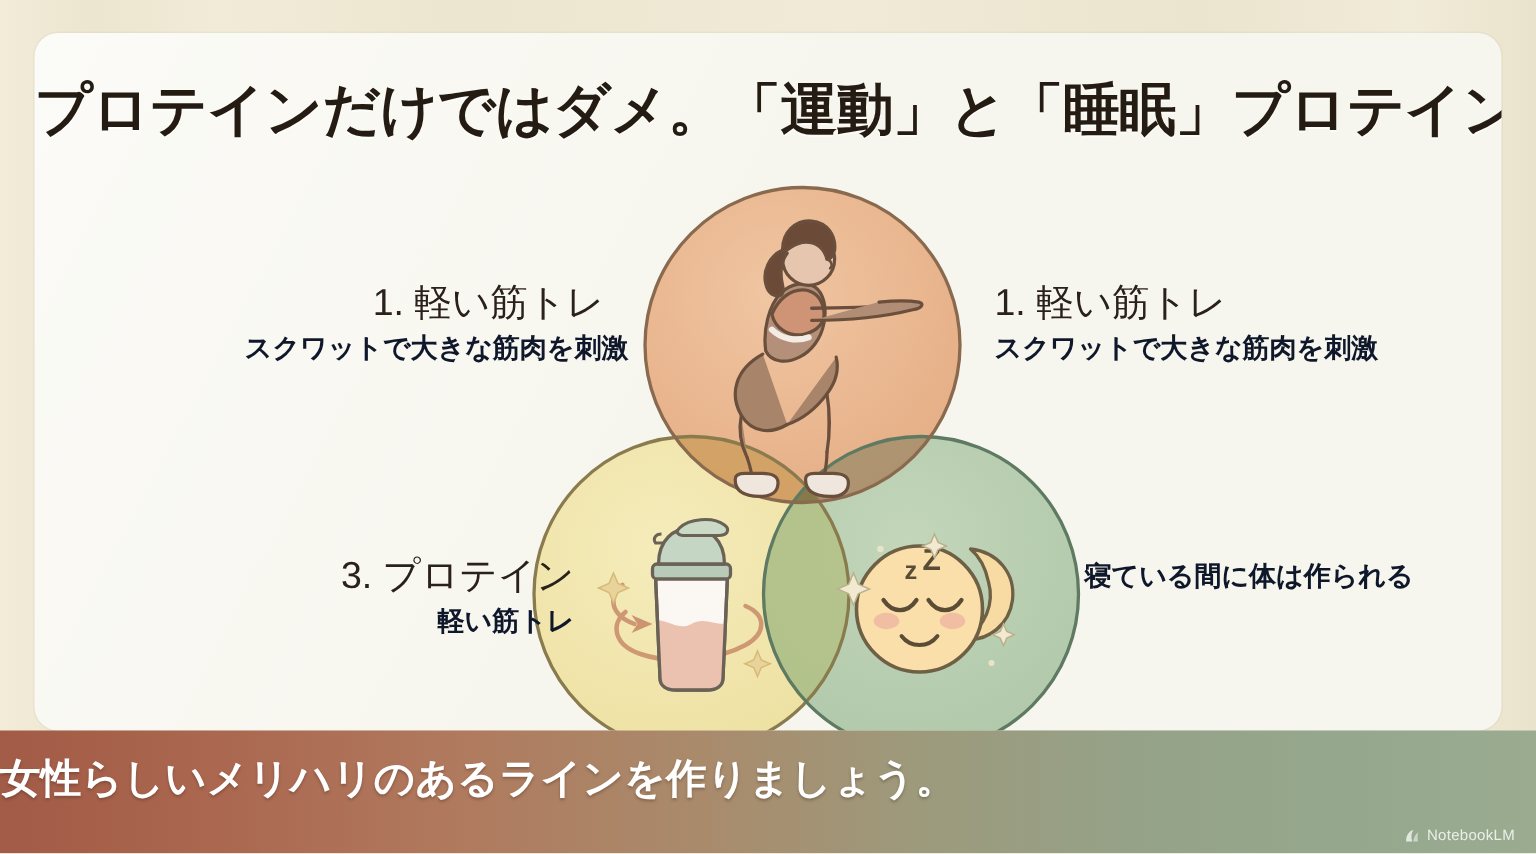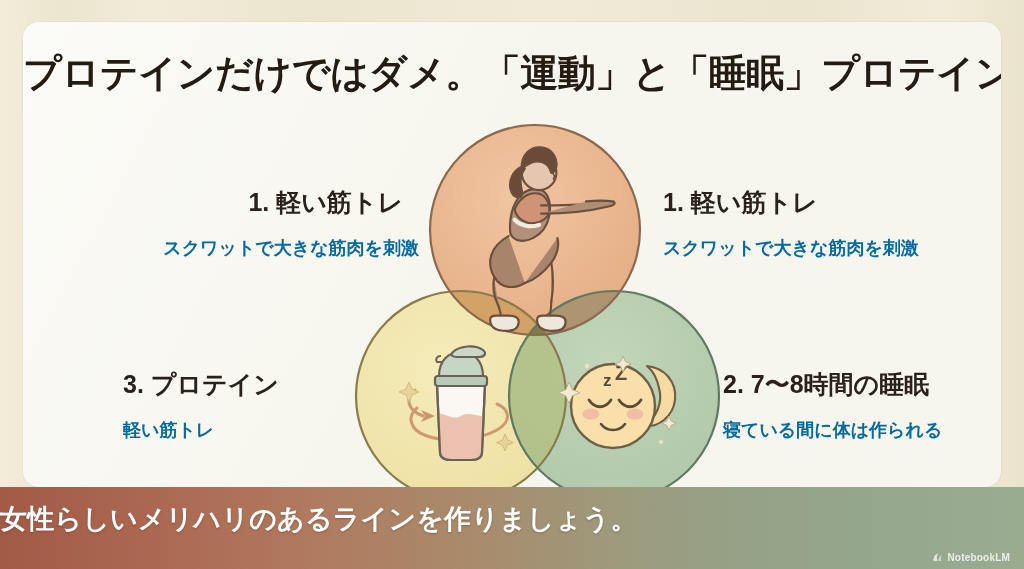--- a/index.html
+++ b/index.html
@@ -74,42 +74,42 @@
   }
   .venn svg { display: block; }
 
   
   .label {
     position: absolute;
     color: #2a211a;
   }
   .label .lbl-head {
     font-size: 25px;
-    font-weight: 700;
+    font-weight: 400;
     line-height: 1.18;
     white-space: nowrap;
   }
   .label .lbl-sub {
     font-size: 18px;
     font-weight: 700;
     line-height: 1.2;
-    margin-top: 20px;
+    margin-top: 4px;
     white-space: nowrap;
-    color: #0369a1;
+    color: #0f172a;
   }
 
   .label-tl { left: 96px;  top: 166px; text-align: right;  width: 300px; }
   .label-tl .lbl-head { text-align: right; padding-right: 16px; }
   .label-tl .lbl-sub  { text-align: right; }
 
   .label-tr { left: 640px; top: 166px; text-align: left; width: 320px; }
   .label-tr .lbl-head { text-align: left; }
   .label-tr .lbl-sub  { text-align: left; }
 
-  .label-bl { left: 100px; top: 348px; width: 260px; text-align: left; }
+  .label-bl { left: 100px; top: 348px; width: 260px; text-align: right; }
   .label-br { left: 700px; top: 348px; width: 280px; text-align: left; }
   .label-br .lbl-sub { text-align: left; }
 
   
   .caption-bar {
     position: absolute;
     left: 0;
     right: 0;
     bottom: 0;
     height: 82px;
@@ -130,21 +130,21 @@
     white-space: nowrap;
   }
   .watermark {
     position: absolute;
     right: 14px;
     bottom: 6px;
     display: flex;
     align-items: center;
     gap: 4px;
     font-size: 10px;
-    font-weight: 700;
+    font-weight: 400;
     color: rgba(255,255,255,0.80);
     letter-spacing: 0.2px;
   }
   .watermark svg { display: block; opacity: 0.85; }
 </style>
 </head>
 <body>
 
 <div class="slide">
   <div class="slide-bg"></div>
@@ -313,21 +313,20 @@
       <div class="lbl-head">1. 軽い筋トレ</div>
       <div class="lbl-sub">スクワットで大きな筋肉を刺激</div>
     </div>
 
     <div class="label label-bl">
       <div class="lbl-head">3. プロテイン</div>
       <div class="lbl-sub">軽い筋トレ</div>
     </div>
 
     <div class="label label-br">
-      <div class="lbl-head">2. 7〜8時間の睡眠</div>
       <div class="lbl-sub">寝ている間に体は作られる</div>
     </div>
   </div>
 
   <div class="caption-bar">
     <div class="caption-text">女性らしいメリハリのあるラインを作りましょう。</div>
 
     <div class="watermark">
       <span>
         <svg width="11" height="11" viewBox="0 0 16 16" xmlns="http://www.w3.org/2000/svg">

